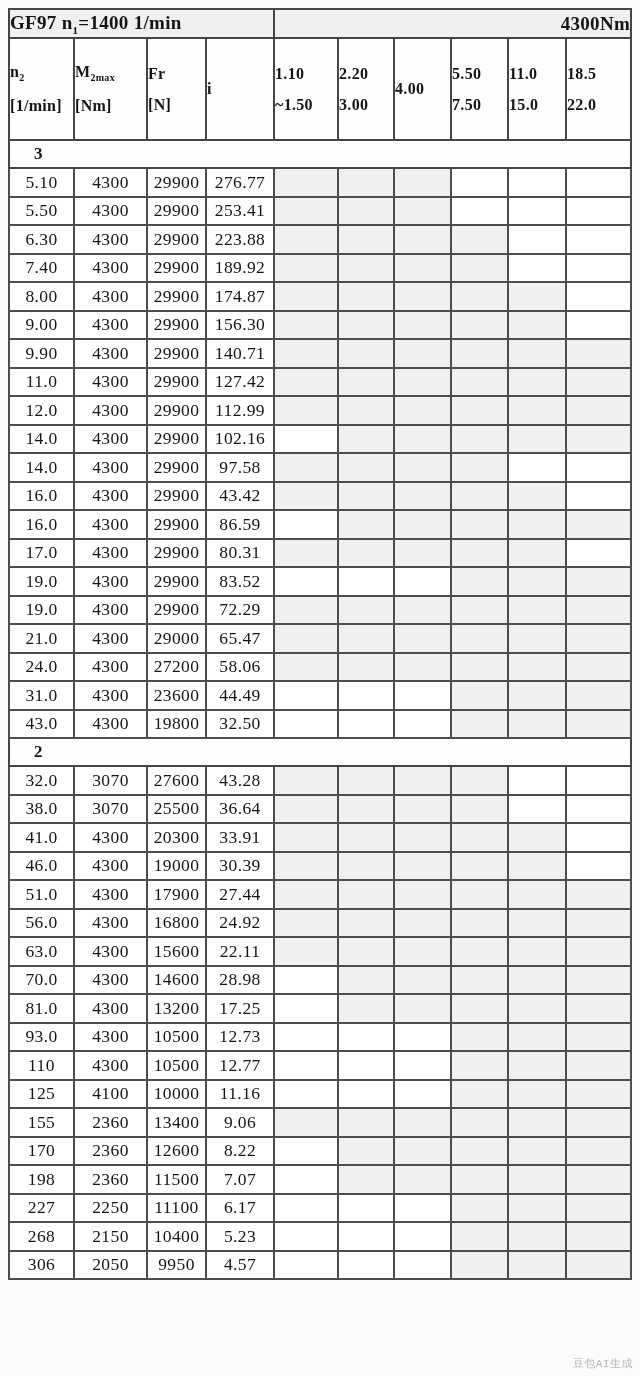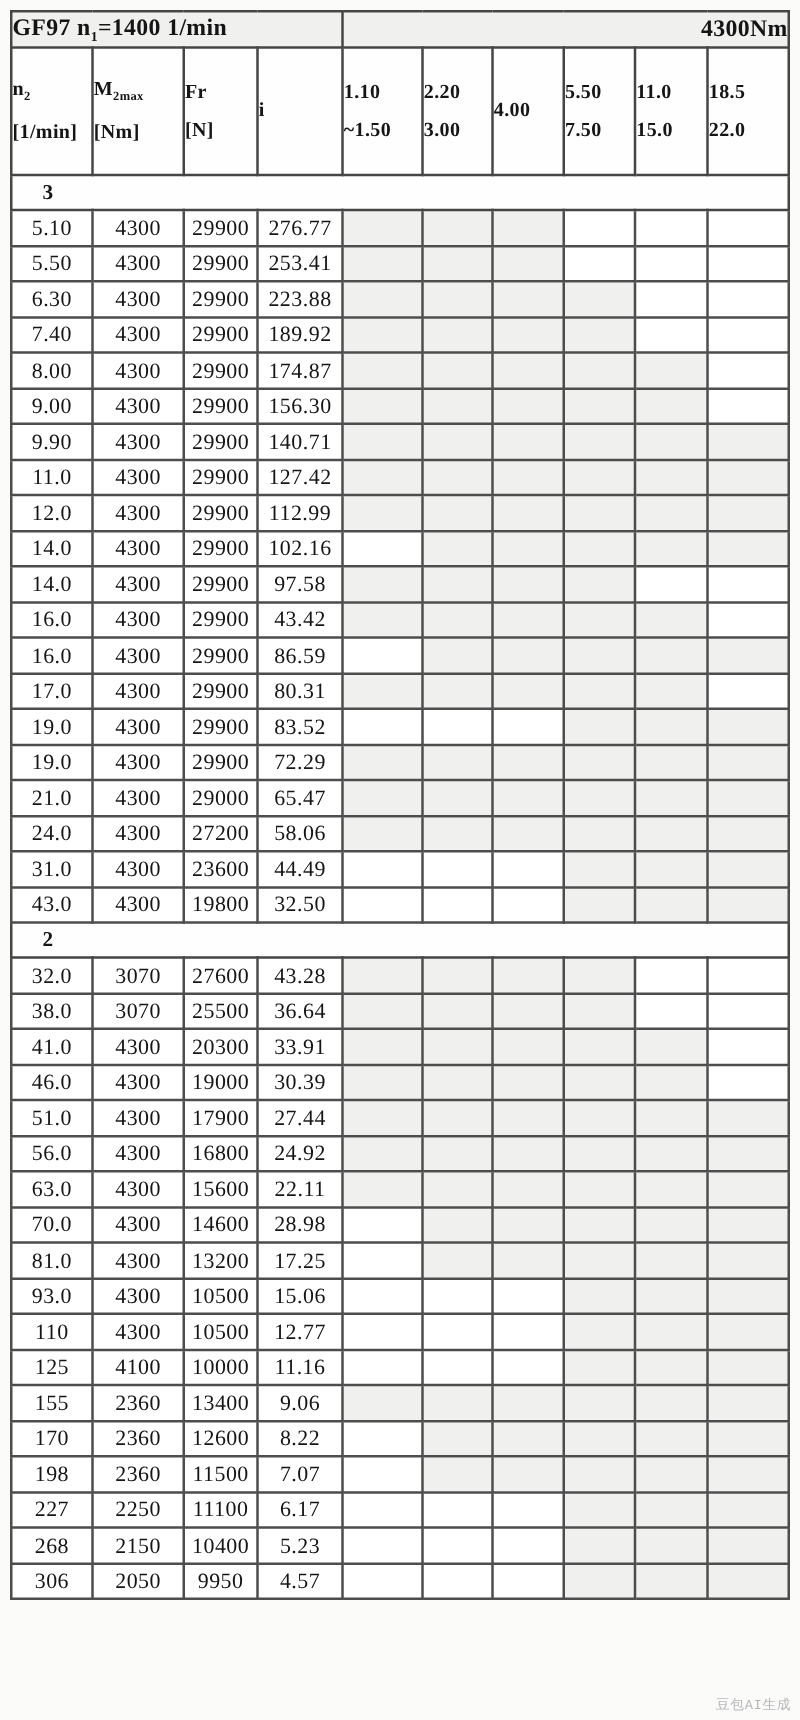--- a/index.html
+++ b/index.html
@@ -522,21 +522,21 @@
           <td class="power-cell shaded"></td>
           <td class="power-cell shaded"></td>
           <td class="power-cell shaded"></td>
           <td class="power-cell shaded"></td>
           <td class="power-cell shaded"></td>
         </tr>
         <tr class="data-row">
           <td>93.0</td>
           <td>4300</td>
           <td>10500</td>
-          <td>15.06</td>
+          <td>12.73</td>
           <td class="power-cell"></td>
           <td class="power-cell"></td>
           <td class="power-cell"></td>
           <td class="power-cell shaded"></td>
           <td class="power-cell shaded"></td>
           <td class="power-cell shaded"></td>
         </tr>
         <tr class="data-row">
           <td>110</td>
           <td>4300</td>

